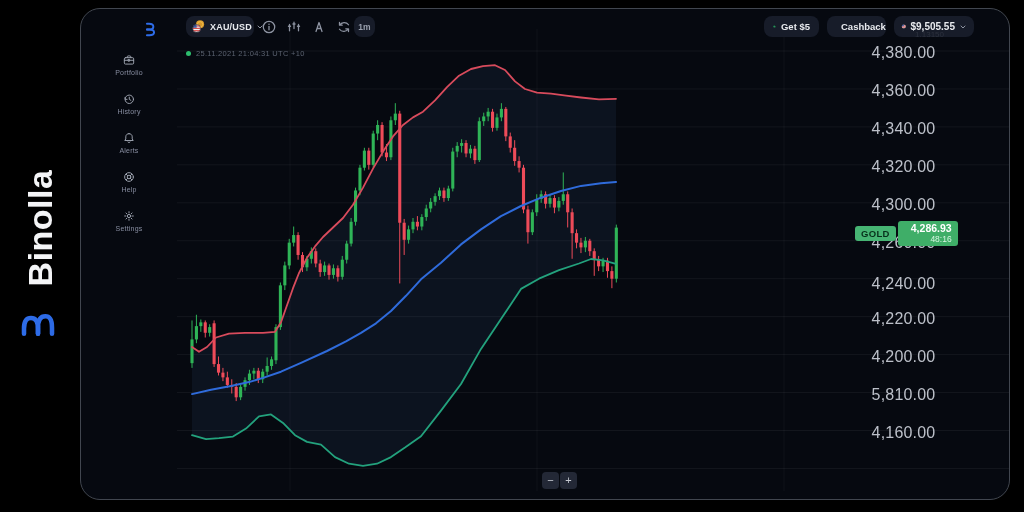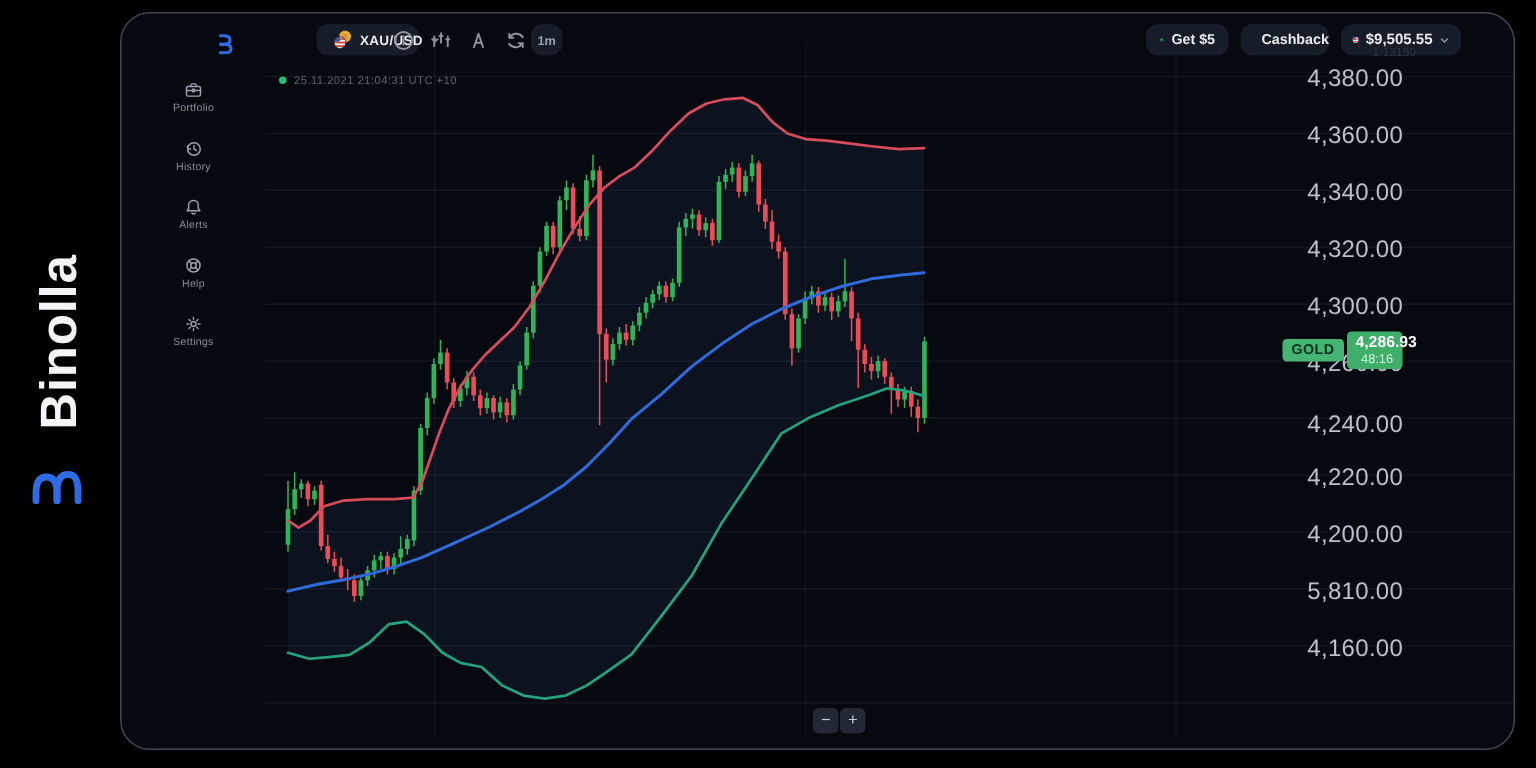--- a/index.html
+++ b/index.html
@@ -29,21 +29,21 @@
   .sb-items { position:absolute; left:0; top:36px; width:96px; display:flex;
               flex-direction:column; }
   .sb-item { height:39px; display:flex; flex-direction:column; align-items:center;
              justify-content:center; gap:2px; cursor:pointer; color:#9aa0ac; }
   .sb-item svg { width:14px; height:14px; }
   .sb-item span { font-size:7px; color:#878da0; letter-spacing:.2px; }
 
   
   .pill { position:absolute; top:7px; height:21px; background:#171c29; border-radius:8px;
           display:flex; align-items:center; cursor:pointer; }
-  .asset-pill { left:105px; width:68px; padding:0 7px 0 10px; gap:4px;margin-left:25px; }
+  .asset-pill { left:105px; width:68px; padding:0 7px 0 5px; gap:4px; }
   .asset-pill .pair { color:#e8eaee; font-size:9px; font-weight:700; letter-spacing:.2px; }
   .pair-icon { width:15px; height:15px; flex:0 0 auto; }
   .chev { width:8px; height:8px; color:#8d93a1; flex:0 0 auto; }
 
   .tool-btn { position:absolute; top:9px; width:18px; height:18px; color:#8d93a1;
               cursor:pointer; }
   .tool-btn svg { width:100%; height:100%; }
   .tf-pill { left:273px; width:21px; justify-content:center; background:#171c29; }
   .tf-pill span { color:#9aa0ae; font-size:8.5px; font-weight:600; }
 
@@ -67,21 +67,21 @@
                 color:#bcc0c9; font-size:16px; font-weight:500; letter-spacing:.2px; }
   .ghost-label { position:absolute; left:782px; width:81px; text-align:right;
                  top:21px; color:#2d323e; font-size:8px; }
 
   
   .gold-badge { position:absolute; left:774px; top:212px; display:flex;
                 align-items:center; gap:2px; z-index:6; }
   .gold-pill { background:#46b473; color:#07301b; font-size:9.5px; font-weight:700;
                padding:2px 6px; border-radius:3px; letter-spacing:.3px; }
   .price-box { background:#3fae68; border-radius:3px; padding:1px 6px 2px;
-               width:37px; text-align:right; }
+               width:60px; text-align:right; }
   .price-box .p { color:#ffffff; font-size:10.5px; font-weight:700; }
   .price-box .t { color:rgba(235,255,243,.88); font-size:8.5px; }
 
   
   .zoomers { position:absolute; left:461px; top:463px; display:flex; gap:1px; z-index:6; }
   .zoomers button { width:17px; height:17px; background:#232836; color:#c6cad2;
                     border:none; border-radius:4px; font-size:11px; line-height:1;
                     cursor:pointer; font-family:inherit; }
 </style>
 </head>

